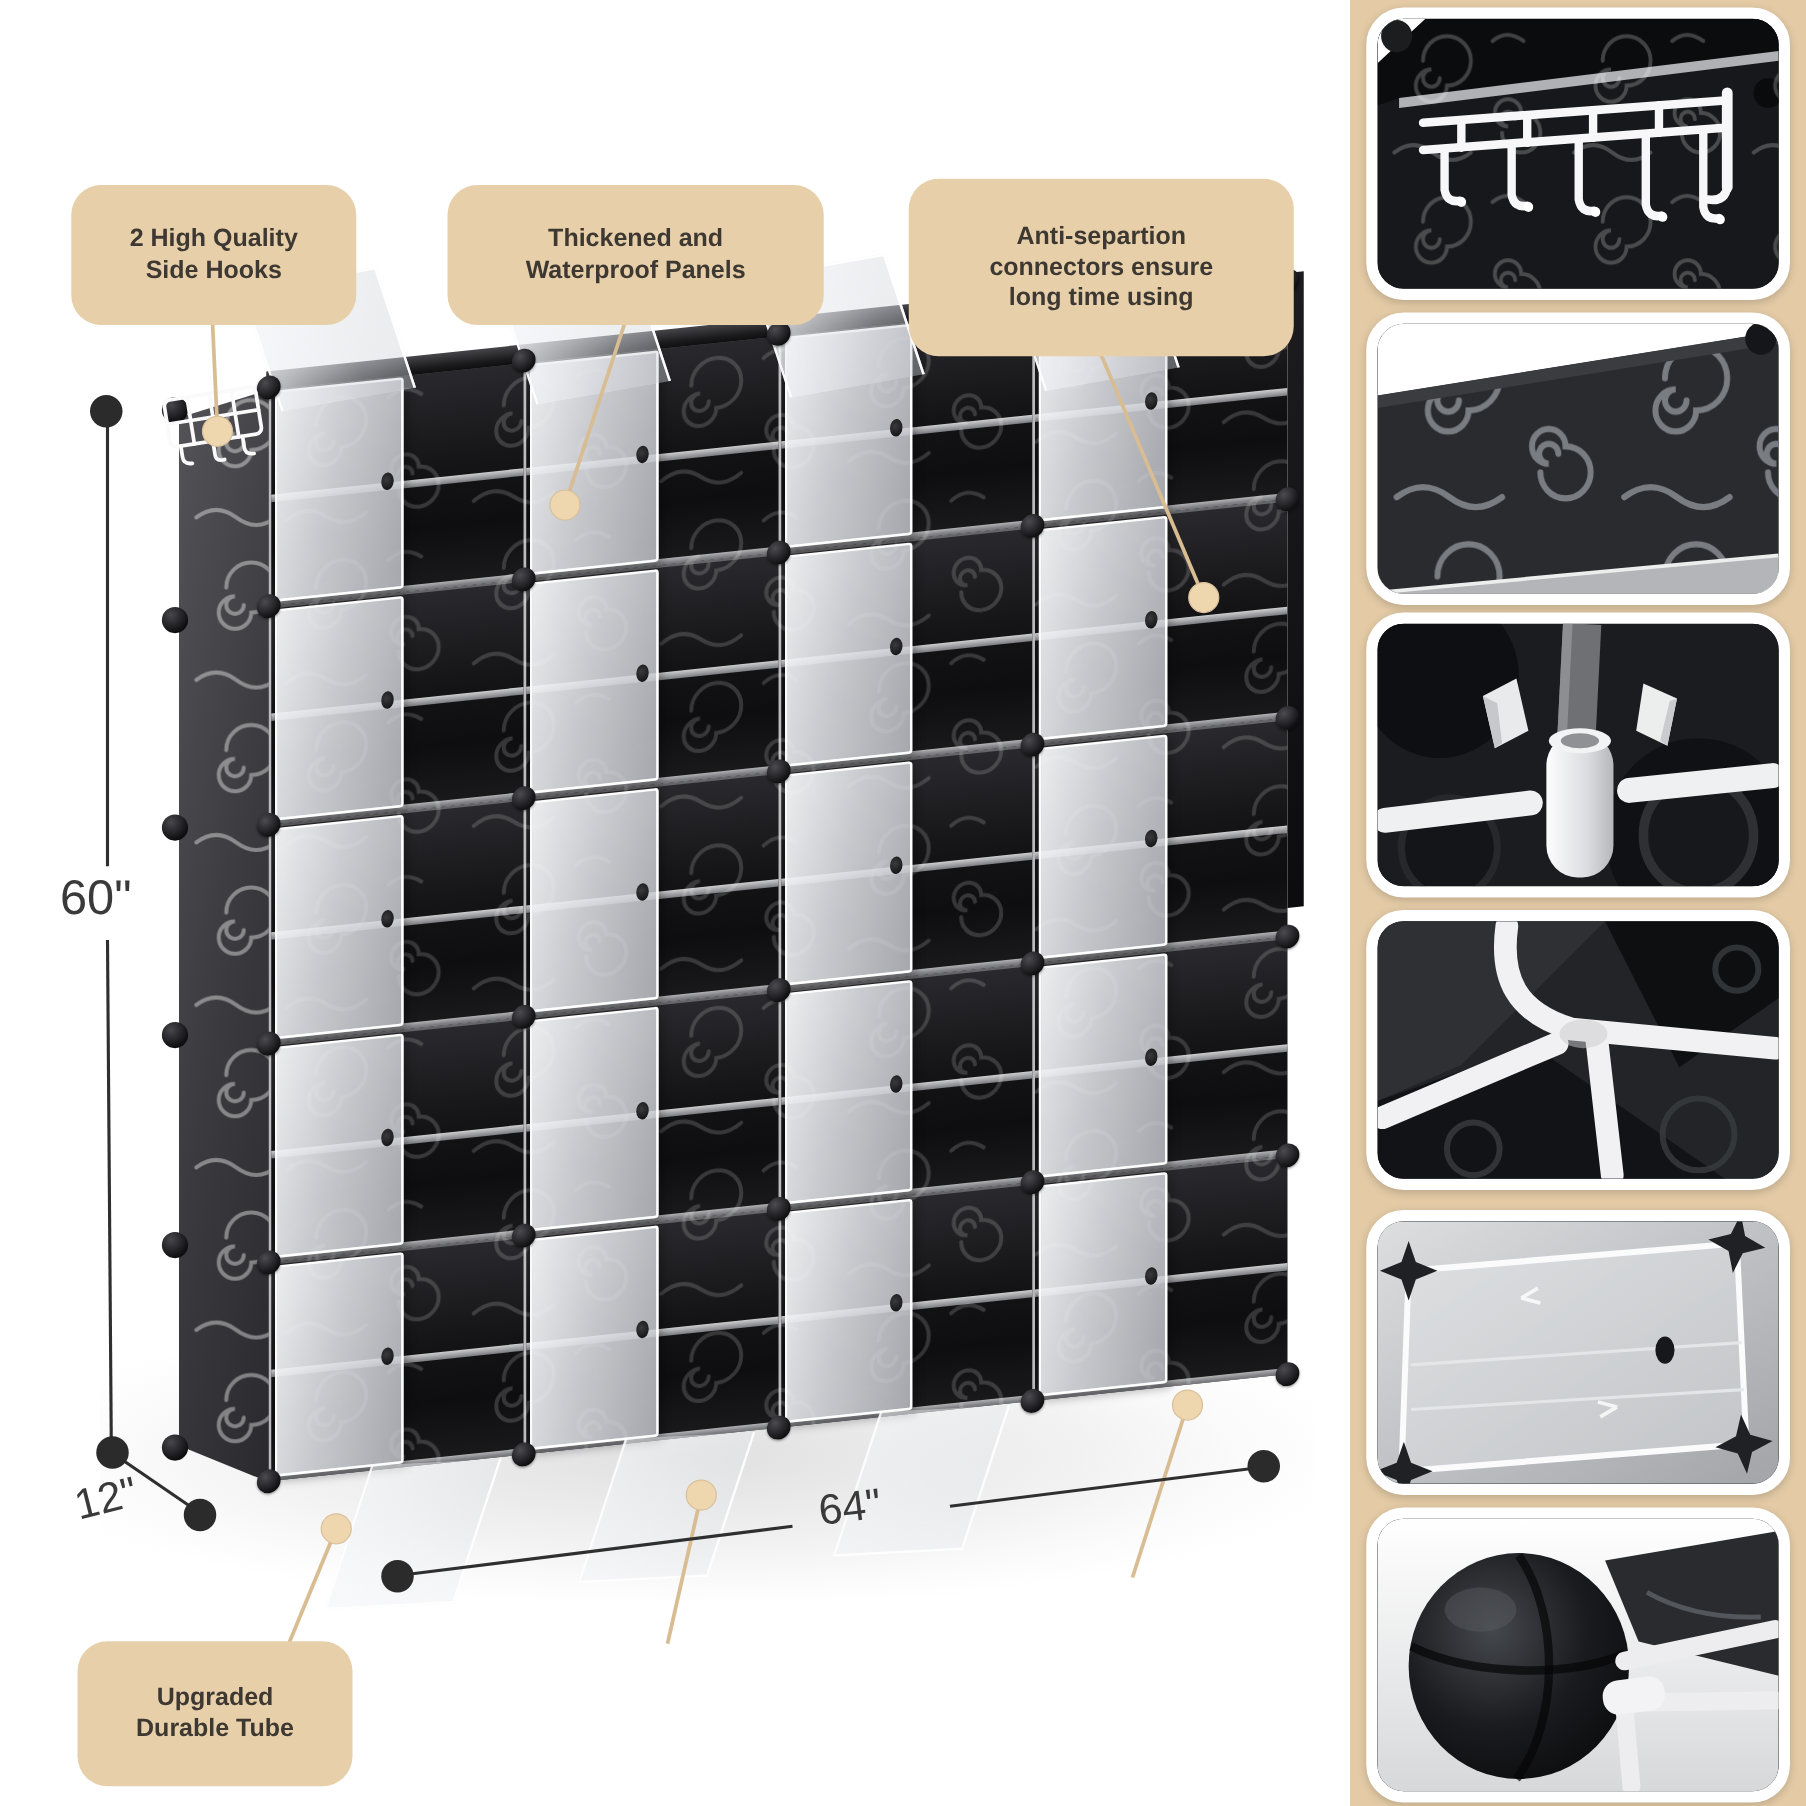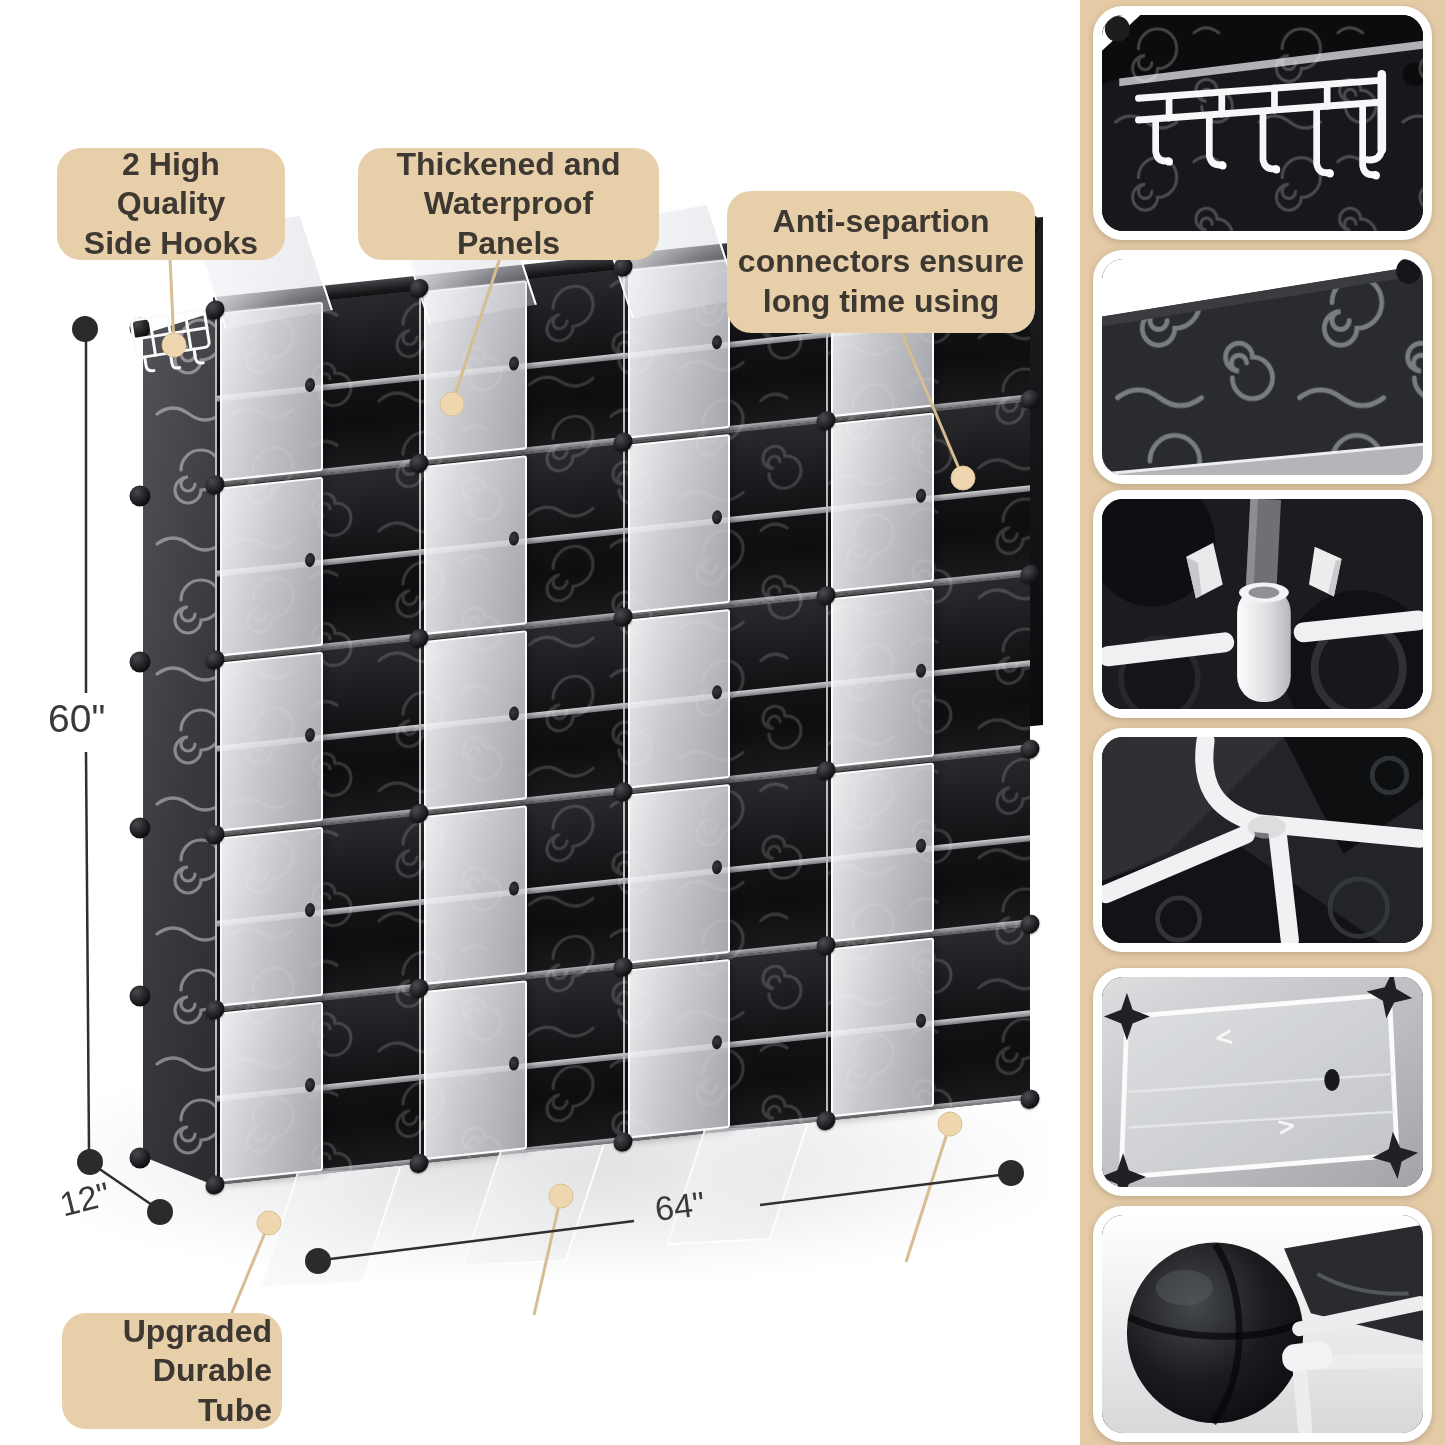--- a/index.html
+++ b/index.html
@@ -16,26 +16,26 @@
   .strip{position:absolute;left:1080px;top:0;width:365px;height:1445px;background:#e4cba6;z-index:2;}
   .card{position:absolute;left:13px;width:339px;border:9px solid #ffffff;border-radius:30px;
         overflow:hidden;box-sizing:border-box;background:#17181b;box-shadow:0 2px 7px rgba(0,0,0,.18);}
   .card svg{display:block;width:100%;height:100%;}
   .card1{top:6px;height:234px;} .card2{top:250px;height:234px;} .card3{top:490px;height:228px;}
   .card4{top:728px;height:224px;} .card5{top:968px;height:228px;} .card6{top:1206px;height:236px;}
 
   
   .callout{position:absolute;background:#e7cfa9;border-radius:24px;color:#3e3832;
            display:flex;align-items:center;justify-content:center;text-align:center;
-           font-size:32px;font-weight:600;line-height:1.24;white-space:pre-line;
+           font-size:20px;font-weight:600;line-height:1.24;white-space:pre-line;
            z-index:11;box-sizing:border-box;padding:8px 10px;}
   .co1{left:57px;top:148px;width:228px;height:112px;}
   .co2{left:358px;top:148px;width:301px;height:112px;}
-  .co3{left:727px;top:143px;width:308px;height:142px;margin-top:48px;}
-  .co4{left:62px;top:1313px;width:220px;height:116px;text-align:right;}
+  .co3{left:727px;top:143px;width:308px;height:142px;}
+  .co4{left:62px;top:1313px;width:220px;height:116px;}
   .co5{left:357px;top:1313px;width:305px;height:116px;}
   .co6{left:700px;top:1260px;width:362px;height:133px;font-size:27px;}
 
   
   .dim-label{position:absolute;color:#3a3a3a;z-index:10;font-weight:400;}
   .dim-h{left:48px;top:697px;font-size:39px;}
   .dim-d{left:60px;top:1180px;font-size:34px;transform:rotate(-14deg);}
   .dim-w{left:655px;top:1187px;font-size:34px;transform:rotate(-7deg);}
 
   

